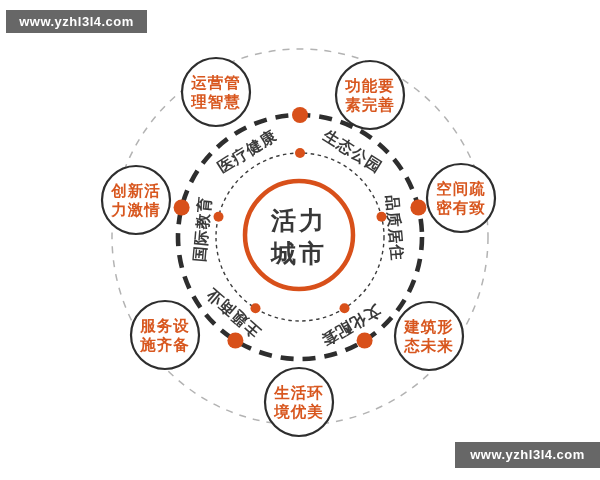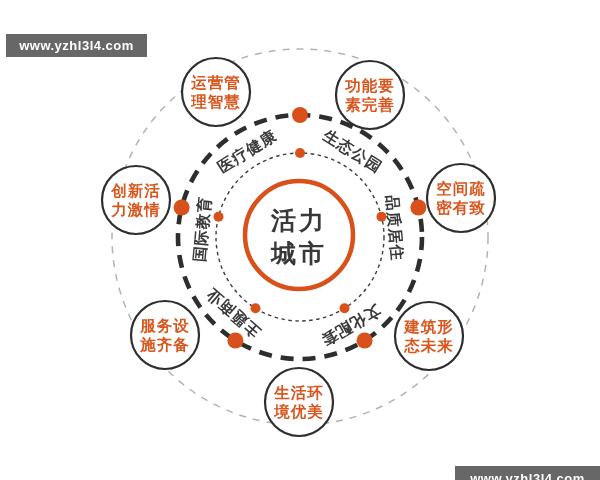--- a/index.html
+++ b/index.html
@@ -30,21 +30,21 @@
   }
   .center-circle { fill: #ffffff; stroke: #d8501a; stroke-width: 4.5; }
   .center-text {
     fill: #383838; font-size: 25px; font-weight: bold;
     letter-spacing: 3px; text-anchor: middle;
   }
 
   .wm {
     position: absolute; background: #676767; color: #ffffff;
     font-size: 13px; font-weight: bold; letter-spacing: 0.5px;
-    text-align: center; z-index: 5; margin-top: 24px;
+    text-align: center; z-index: 5;
   }
   .wm-top { left: 6px; top: 10px; width: 141px; height: 23px; line-height: 23px; }
   .wm-bottom { left: 455px; top: 442px; width: 145px; height: 26px; line-height: 26px; }
 </style>
 </head>
 <body>
 
 <div class="stage">
   <svg width="600" height="480" viewBox="0 0 600 480">
 

